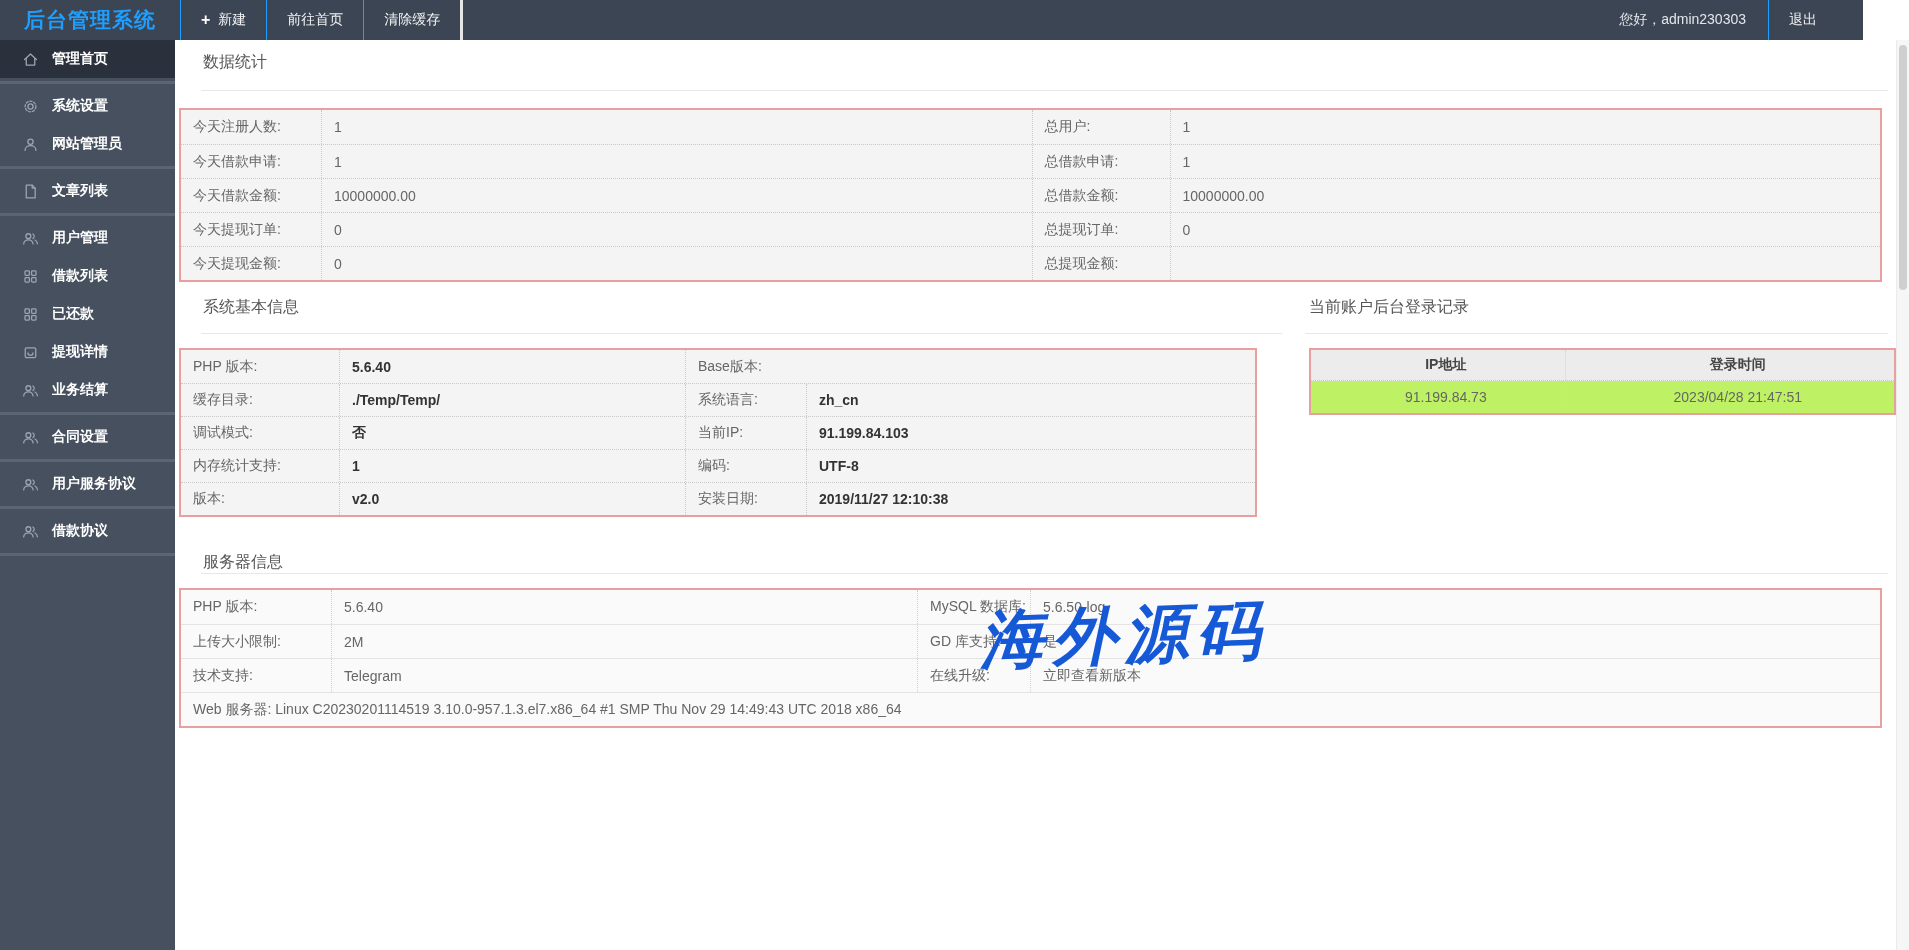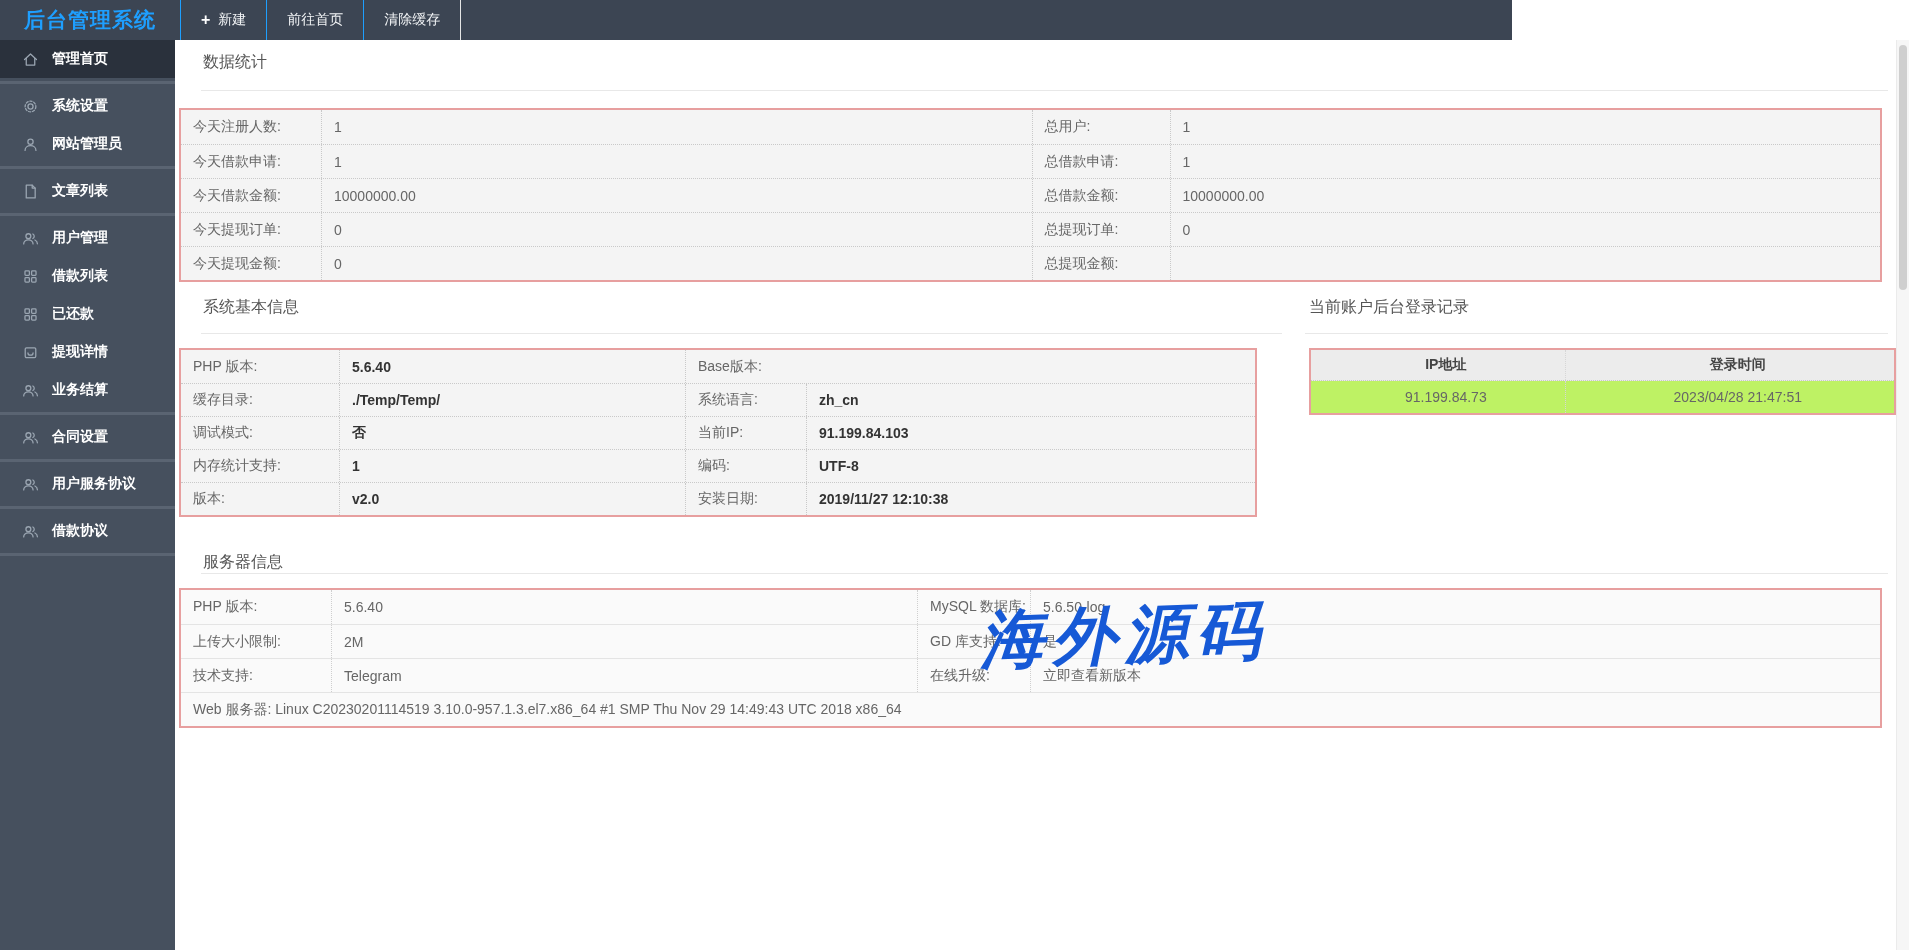--- a/index.html
+++ b/index.html
@@ -1,25 +1,25 @@
 <!DOCTYPE html>
 <html><head>
 <meta charset="utf-8">
 <style>
   html,body{margin:0;padding:0}
   body{
     width:1909px;height:950px;position:relative;overflow:hidden;background:#fff;
     font-family:"Liberation Sans","DejaVu Sans",sans-serif;font-size:14px;color:#666;
   }
   
-  .topbar{position:absolute;left:0;top:0;width:1512px;height:40px;background:#3c4553;display:flex;align-items:stretch;z-index:6}
+  .topbar{position:absolute;left:0;top:0;width:1863px;height:40px;background:#3c4553;display:flex;align-items:stretch;z-index:6}
   .brand{width:180px;line-height:40px;text-align:center;color:#1E9FFF;font-size:21px;font-weight:bold;letter-spacing:1px}
   .topmenu{display:flex;align-items:stretch}
   .topbtn{display:flex;align-items:center;gap:8px;padding:0 20px;border-left:1px solid #1E9FFF;color:#f2f4f6;cursor:pointer;white-space:nowrap}
-  .topmenu .topbtn:last-child{border-right:1px solid #e5e5e5}
+  .topmenu .topbtn:last-child{border-right:3px solid #e5e5e5}
   .plus-glyph{font-size:16px;font-weight:bold;color:#fff;line-height:1}
   .topright{margin-left:auto;display:flex;align-items:stretch;margin-right:26px}
   .greeting{display:flex;align-items:center;color:#e3e7ec;padding-right:22px}
   .logout{display:flex;align-items:center;border-left:1px solid #1E9FFF;padding:0 20px;color:#f2f4f6;cursor:pointer}
   
   .sidebar{position:absolute;left:0;top:40px;width:175px;height:910px;background:#46505e;z-index:5}
   .ssep{height:3px;background:#5a6472;margin:3px 0}
   .side-item{height:38px;display:flex;align-items:center;padding-left:22px;gap:13px;color:#fff;font-weight:bold;cursor:pointer}
   .side-item.active{background:#2a313c}
   .sicon{width:17px;height:17px;flex:0 0 17px;stroke:#9ba6b2;fill:none;stroke-width:1.5;stroke-linecap:round;stroke-linejoin:round}
@@ -112,20 +112,24 @@
       <span class="plus-glyph">+</span>
       <span>新建</span>
     </div>
     <div class="topbtn">
       <span>前往首页</span>
     </div>
     <div class="topbtn">
       <span>清除缓存</span>
     </div>
   </div>
+  <div class="topright">
+    <span class="greeting">您好，admin230303</span>
+    <span class="logout">退出</span>
+  </div>
 </div>
 
 <div class="sidebar">
   <div class="side-item active">
     <svg class="sicon">
         <use href="#ic-home"></use>
       </svg>
     <span>管理首页</span>
   </div>
   <div class="ssep"></div>

